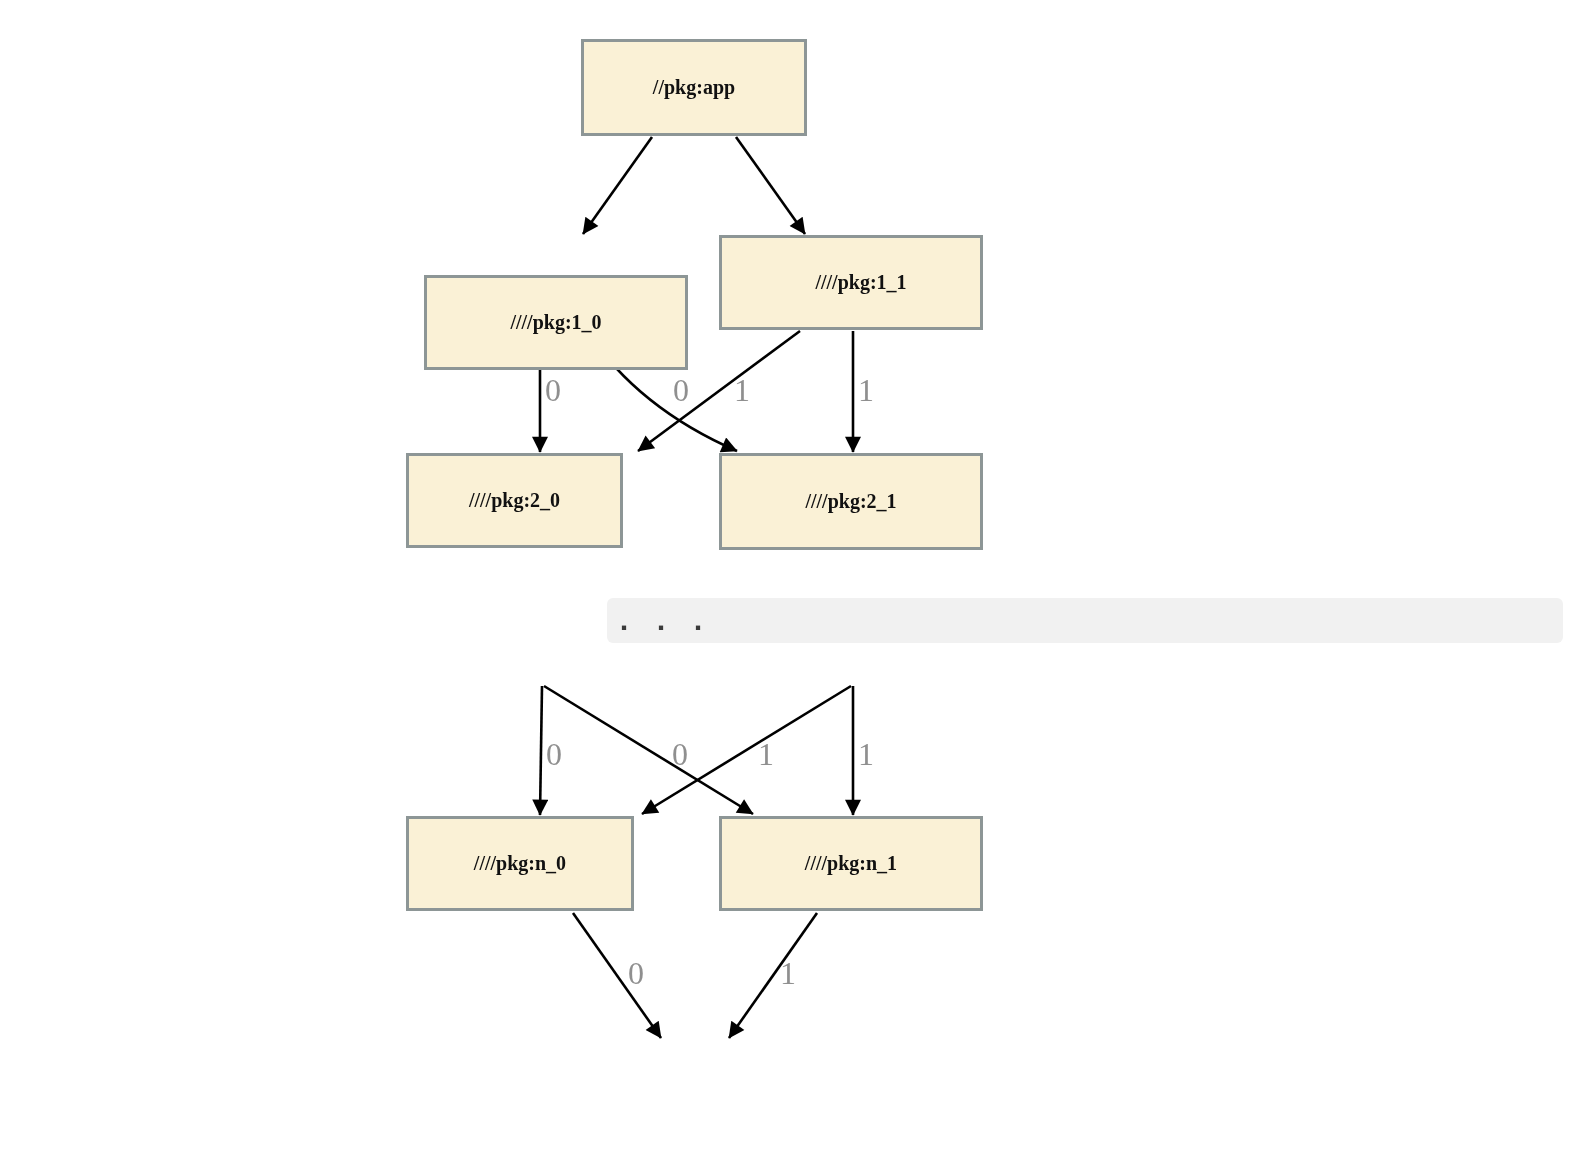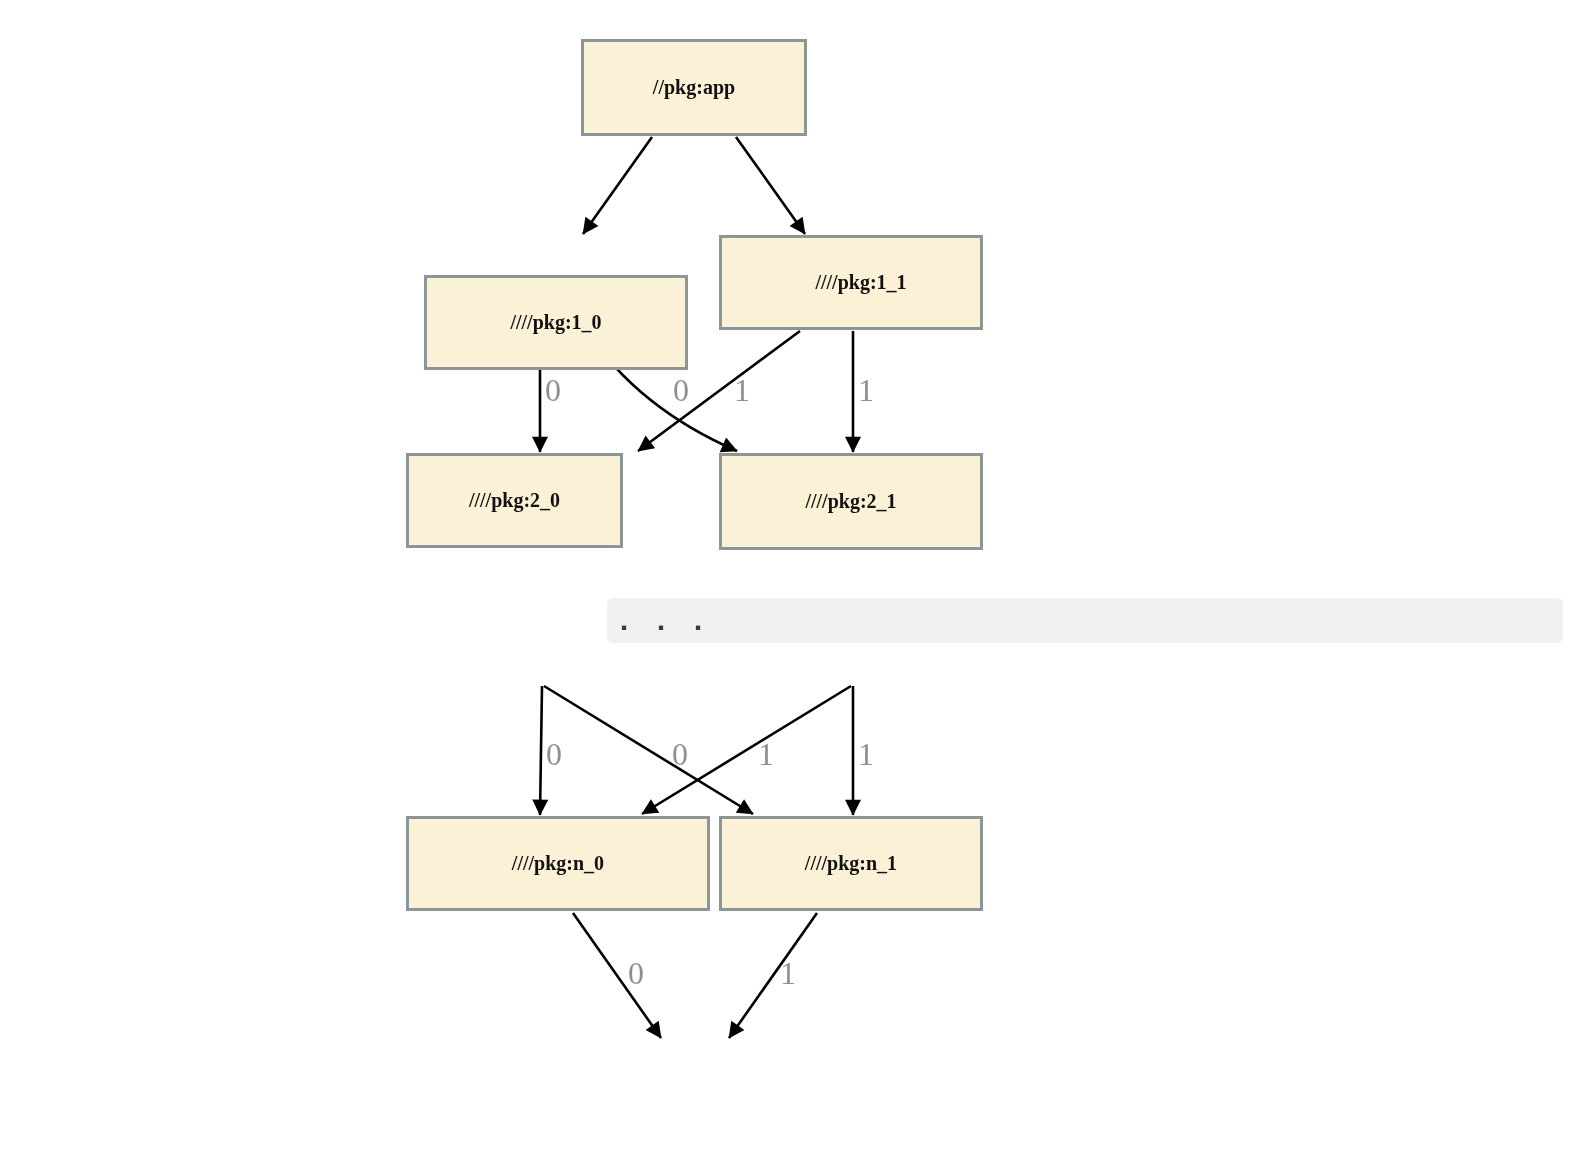--- a/index.html
+++ b/index.html
@@ -118,21 +118,21 @@
   </div>
 
   <div class="node" style="left:719px; top:453px; width:264px; height:97px;">
     <span>////pkg:2_1</span>
   </div>
 
   <div class="band">
     <span class="dots">...</span>
   </div>
 
-  <div class="node" style="left:406px; top:816px; width:304px; height:95px;">
+  <div class="node" style="left:406px; top:816px; width:228px; height:95px;">
     <span>////pkg:n_0</span>
   </div>
 
   <div class="node" style="left:719px; top:816px; width:264px; height:95px;">
     <span>////pkg:n_1</span>
   </div>
 
 
 </div>
 

